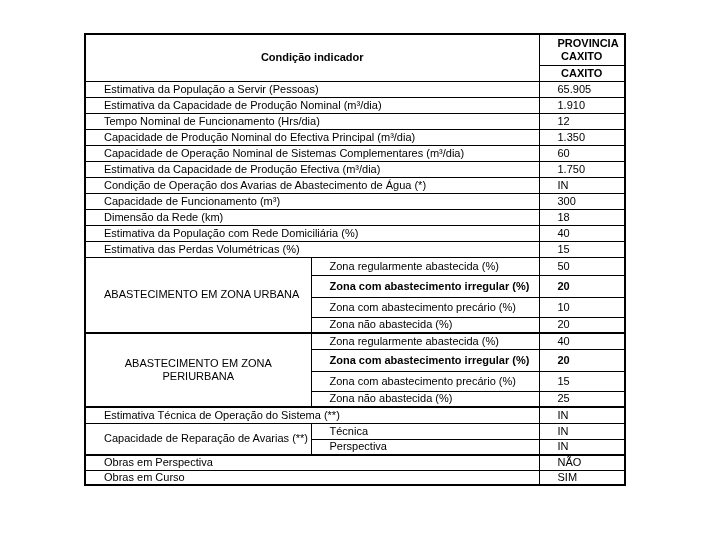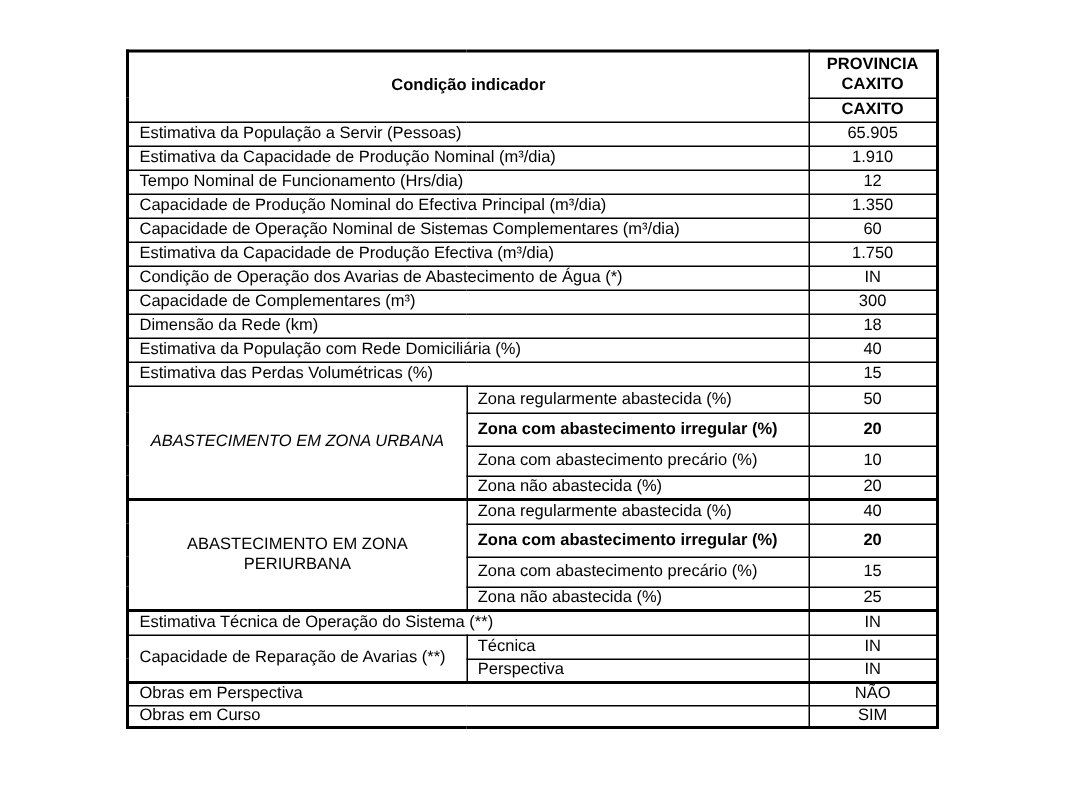--- a/index.html
+++ b/index.html
@@ -14,37 +14,37 @@
     position:absolute;
     left:84px;top:33px;
     width:540px;
     border-collapse:collapse;
     table-layout:fixed;
     font-size:11px;
     line-height:1.15;
   }
   table.indicator td{
     border:1px solid #000;
-    padding:0 7px;
+    padding:0 18px;
     vertical-align:middle;
     overflow:hidden;
   }
   table.indicator{border:2px solid #000;}
   td.hdr{font-weight:bold;text-align:center;white-space:nowrap;}
   td.lbl{text-align:left;white-space:nowrap;}
-  td.val{text-align:center;white-space:nowrap;}
+  td.val{text-align:left;white-space:nowrap;}
   td.zone{text-align:center;white-space:nowrap;}
   tr.sep > td{border-top-width:2px;}
   tr.h31{height:31px;}
   tr.h16{height:16px;}
   tr.h15{height:15px;}
   tr.h18{height:18px;}
   tr.h20{height:20px;}
   tr.h22{height:22px;font-weight:bold;}
-  td.zone-urban{vertical-align:top;padding-top:8px;font-style:italic;}
+  td.zone-urban{vertical-align:top;padding-top:8px;}
 </style>
 </head>
 <body>
 
 <div class="canvas">
   <table class="indicator">
     <colgroup>
       <col style="width:226px">
         <col style="width:228px">
         <col style="width:86px">
@@ -84,21 +84,21 @@
         </tr>
     <tr class="h16">
           <td colspan="2" class="lbl">Estimativa da Capacidade de Produção Efectiva (m³/dia)</td>
           <td class="val">1.750</td>
         </tr>
     <tr class="h16">
           <td colspan="2" class="lbl">Condição de Operação dos Avarias de Abastecimento de Água (*)</td>
           <td class="val">IN</td>
         </tr>
     <tr class="h16">
-          <td colspan="2" class="lbl">Capacidade de Complementares (m³)</td>
+          <td colspan="2" class="lbl">Capacidade de Funcionamento (m³)</td>
           <td class="val">300</td>
         </tr>
     <tr class="h16">
           <td colspan="2" class="lbl">Dimensão da Rede (km)</td>
           <td class="val">18</td>
         </tr>
     <tr class="h16">
           <td colspan="2" class="lbl">Estimativa da População com Rede Domiciliária (%)</td>
           <td class="val">40</td>
         </tr>

